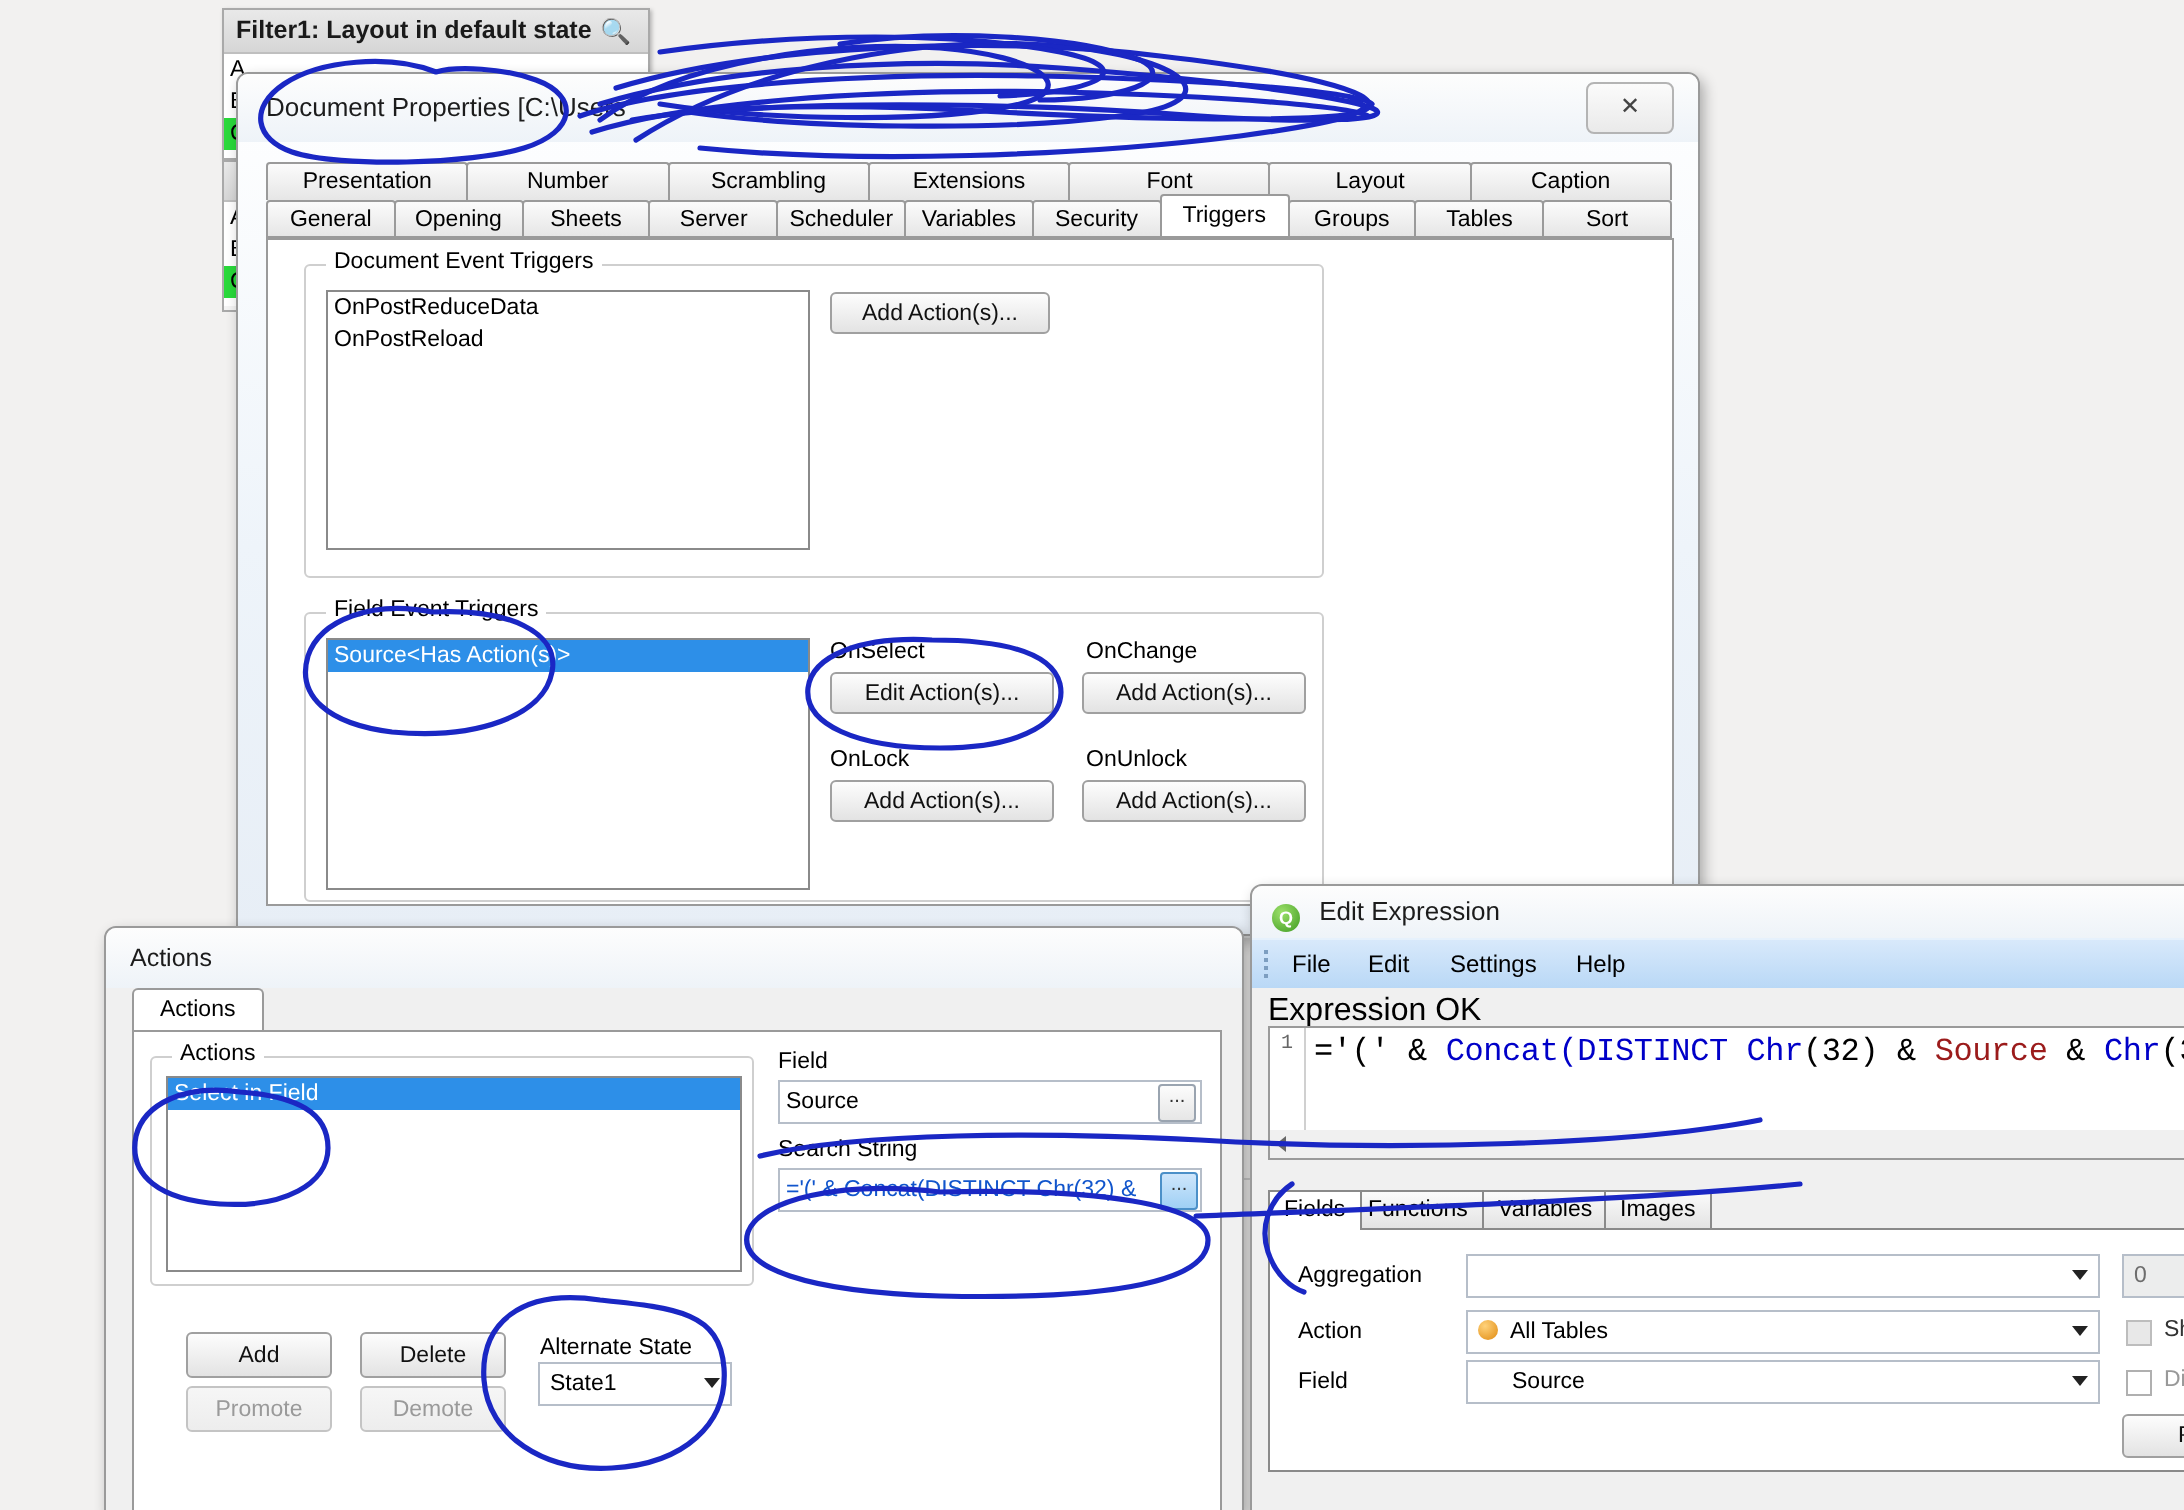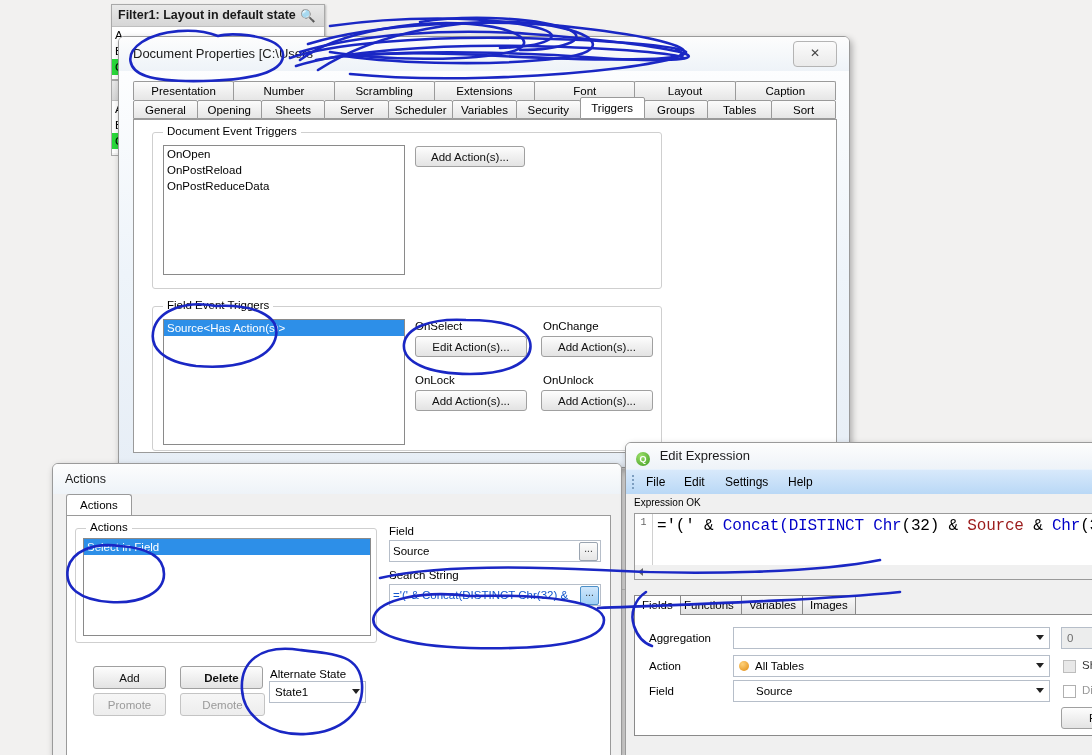--- a/index.html
+++ b/index.html
@@ -79,21 +79,21 @@
   
   #expr-dlg{left:625px;top:442px;width:475px;height:313px;border-radius:6px 6px 0 0;}
   #expr-dlg .dlg-title{height:26px;line-height:26px;padding-left:10px;font-size:13px;}
   #expr-icon{display:inline-block;width:14px;height:14px;border-radius:50%;background:radial-gradient(circle at 35% 30%,#9ce06a,#3f9b21);
      color:#fff;font-size:9px;font-weight:bold;text-align:center;line-height:14px;vertical-align:-2px;margin-right:6px;}
   #expr-menubar{position:absolute;left:0;top:26px;width:100%;height:24px;
      background:linear-gradient(#d8e9fb,#b9d8f6);border-top:1px solid #e6f1fc;}
   #expr-menubar .grip{position:absolute;left:6px;top:5px;width:2px;height:14px;
      background:repeating-linear-gradient(#7d9ec0 0 2px, transparent 2px 4px);}
   #expr-menubar .mi{position:absolute;top:4px;height:17px;line-height:17px;font-size:12px;padding:0 6px;}
-  #expr-status{position:absolute;left:8px;top:54px;font-size:10px;}
+  #expr-status{position:absolute;left:8px;top:54px;font-size:16px;}
   #expr-edit{position:absolute;left:8px;top:70px;width:460px;height:52px;background:#fff;border:1px solid #9a9a9a;
      border-right:none;overflow:hidden;}
   #expr-gutter{position:absolute;left:0;top:0;width:18px;height:100%;background:#fff;border-right:1px solid #d0d0d0;
      font-family:"Liberation Mono",monospace;font-size:10px;color:#666;text-align:center;padding-top:3px;box-sizing:border-box;}
   #expr-text{position:absolute;left:22px;top:3px;font-family:"Liberation Mono",monospace;font-size:16px;
      white-space:pre;letter-spacing:-0.2px;}
   .sx-kw{color:#0000c8;}
   .sx-fld{color:#9b1b1b;}
   .sx-lit{color:#000;}
   #expr-hscroll{position:absolute;left:8px;top:122px;width:460px;height:14px;background:#f0f0f0;border:1px solid #9a9a9a;border-top:none;border-right:none;}
@@ -166,23 +166,22 @@
       <div class="tab">Tables</div>
       <div class="tab">Sort</div>
     </div>
   </div>
 
   <div id="tab-page">
 
     <div class="group" style="left:18px;top:12px;width:508px;height:155px;">
       <div class="group-label">Document Event Triggers</div>
       <div class="listbox" style="left:10px;top:12px;width:240px;height:128px;">
-        <div class="item">OnOpen</div>
+        <div class="item">OnPostReduceData</div>
         <div class="item">OnPostReload</div>
-        <div class="item">OnPostReduceData</div>
       </div>
       <div class="btn" style="left:262px;top:13px;width:110px;height:21px;line-height:20px;">Add Action(s)...</div>
     </div>
 
     <div class="group" style="left:18px;top:186px;width:508px;height:143px;">
       <div class="group-label">Field Event Triggers</div>
       <div class="listbox" style="left:10px;top:12px;width:240px;height:124px;">
         <div class="item sel">Source&lt;Has Action(s)&gt;</div>
       </div>
 
@@ -222,23 +221,23 @@
 
       <div class="fldlabel" style="left:322px;top:9px;">Field</div>
       <div class="tbox" style="left:322px;top:24px;width:212px;height:22px;line-height:21px;">Source</div>
       <div class="ellipsis-btn" style="left:512px;top:26px;">...</div>
 
       <div class="fldlabel" style="left:322px;top:53px;">Search String</div>
       <div class="tbox" style="left:322px;top:68px;width:212px;height:22px;line-height:21px;color:#1155cc;">='(' &amp; Concat(DISTINCT Chr(32) &amp;</div>
       <div class="ellipsis-btn hl" style="left:513px;top:70px;">...</div>
 
       <div class="btn" style="left:26px;top:150px;width:73px;height:23px;line-height:22px;">Add</div>
-      <div class="btn" style="left:113px;top:150px;width:83px;height:23px;line-height:22px;font-weight:bold;">Delete</div>
+      <div class="btn" style="left:113px;top:150px;width:73px;height:23px;line-height:22px;">Delete</div>
       <div class="btn dis" style="left:26px;top:177px;width:73px;height:23px;line-height:22px;">Promote</div>
-      <div class="btn dis" style="left:113px;top:177px;width:85px;height:23px;line-height:22px;">Demote</div>
+      <div class="btn dis" style="left:113px;top:177px;width:73px;height:23px;line-height:22px;">Demote</div>
 
       <div class="fldlabel" style="left:203px;top:140px;margin-top:12px;">Alternate State</div>
       <div class="combo" style="left:202px;top:165px;width:97px;height:22px;line-height:21px;">
         <span>State1</span>
         <span class="arrow"></span>
       </div>
     </div>
   </div>
 </div>
 

